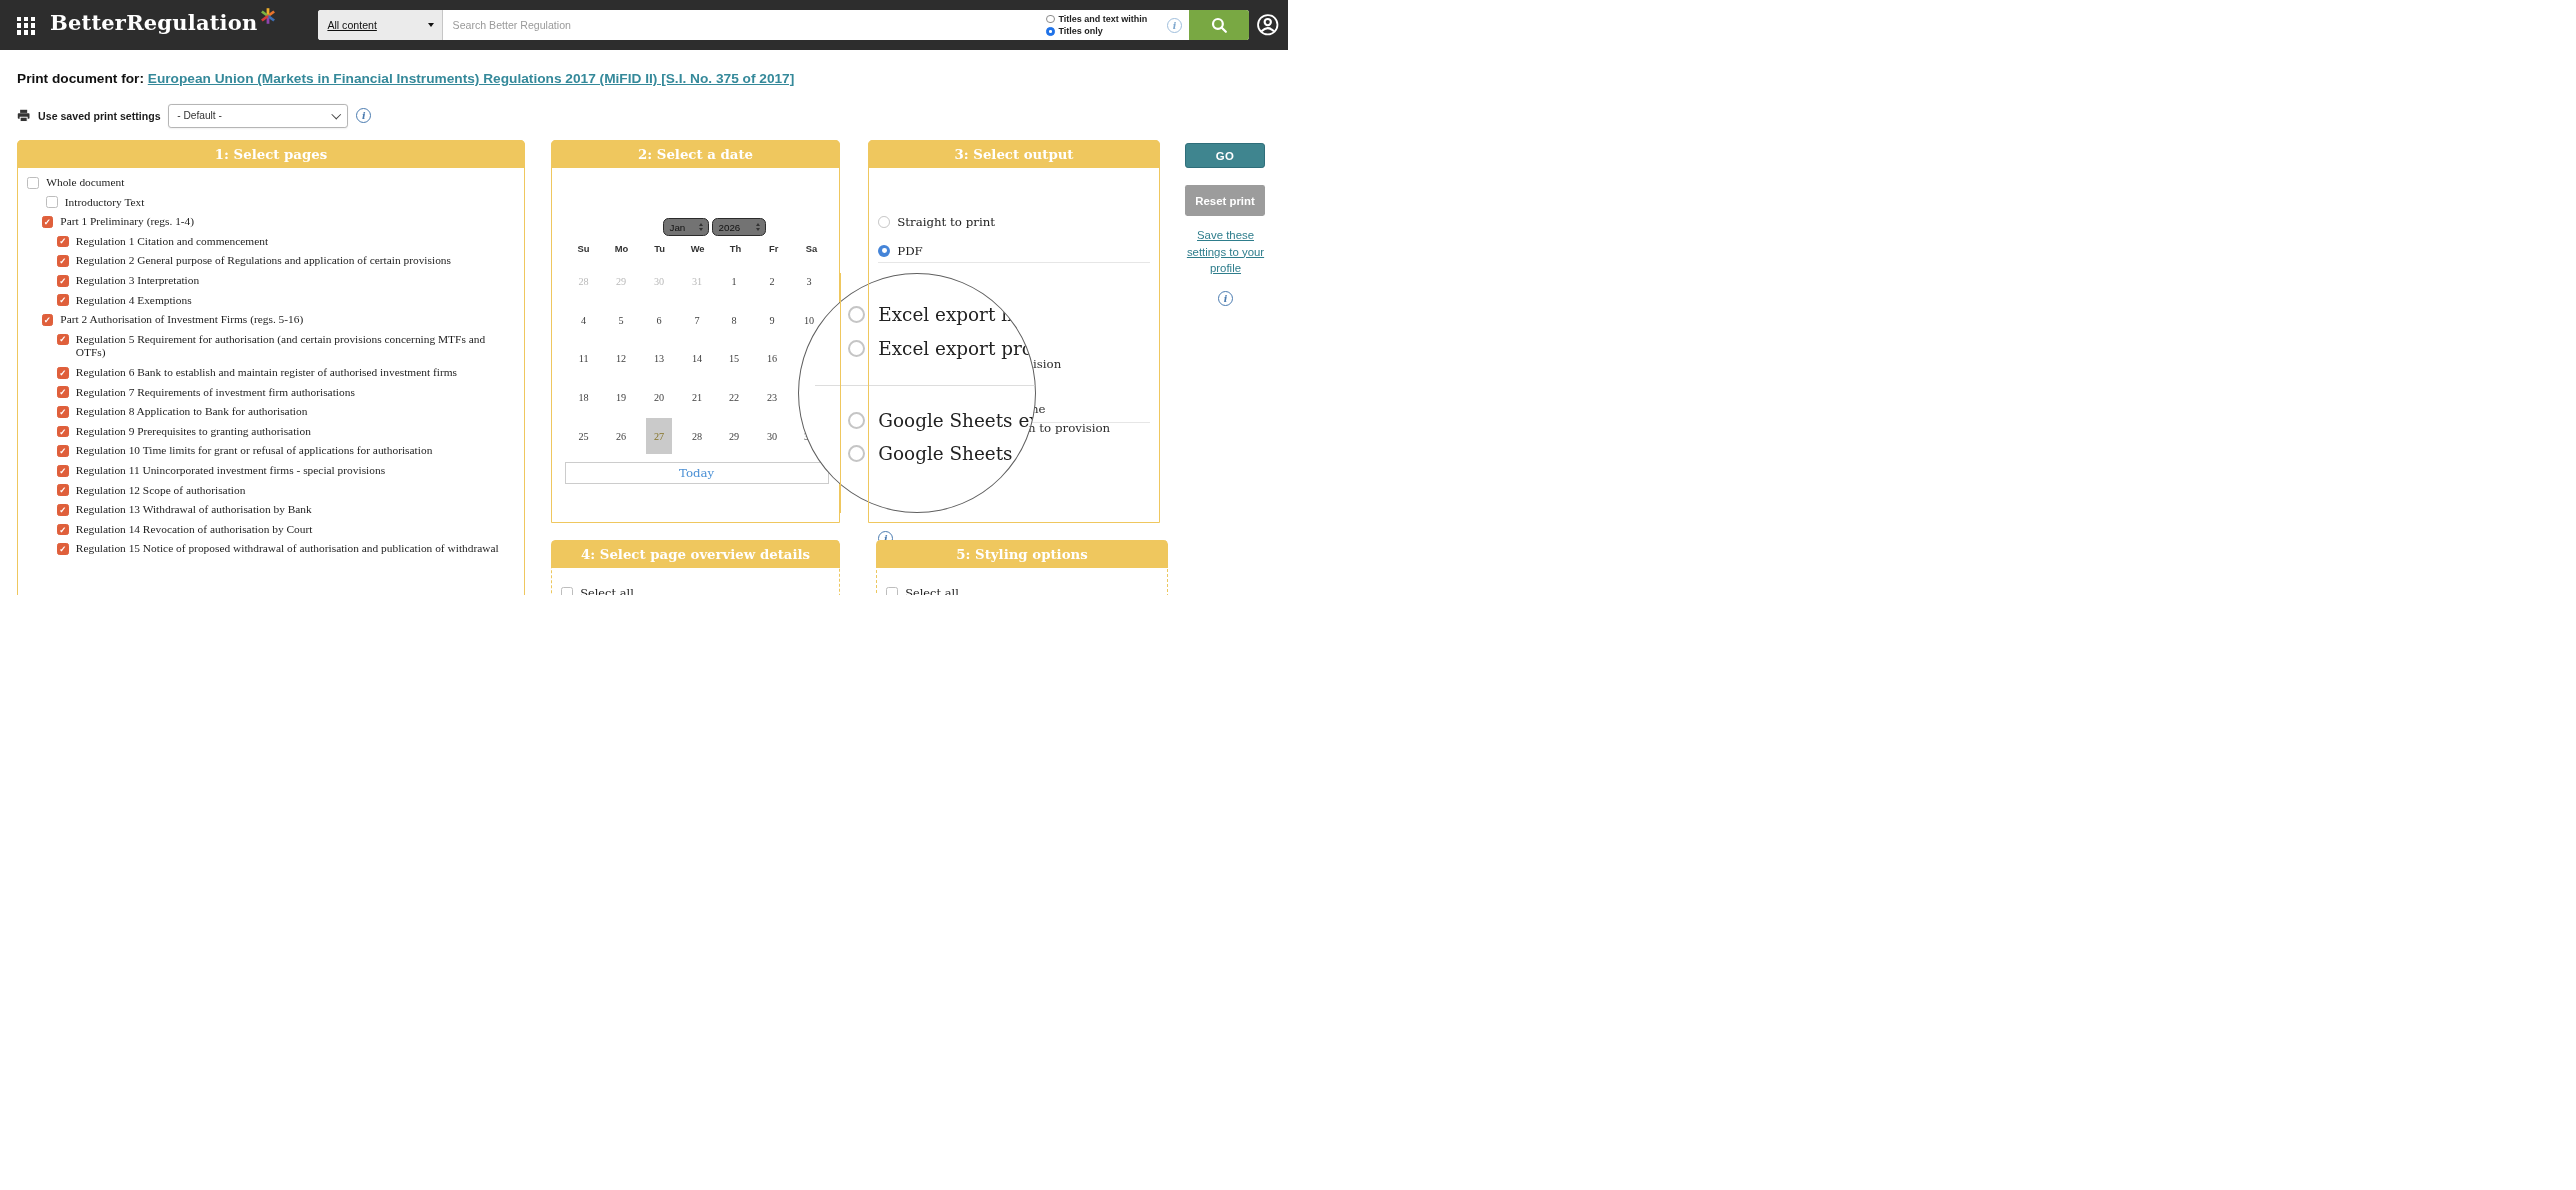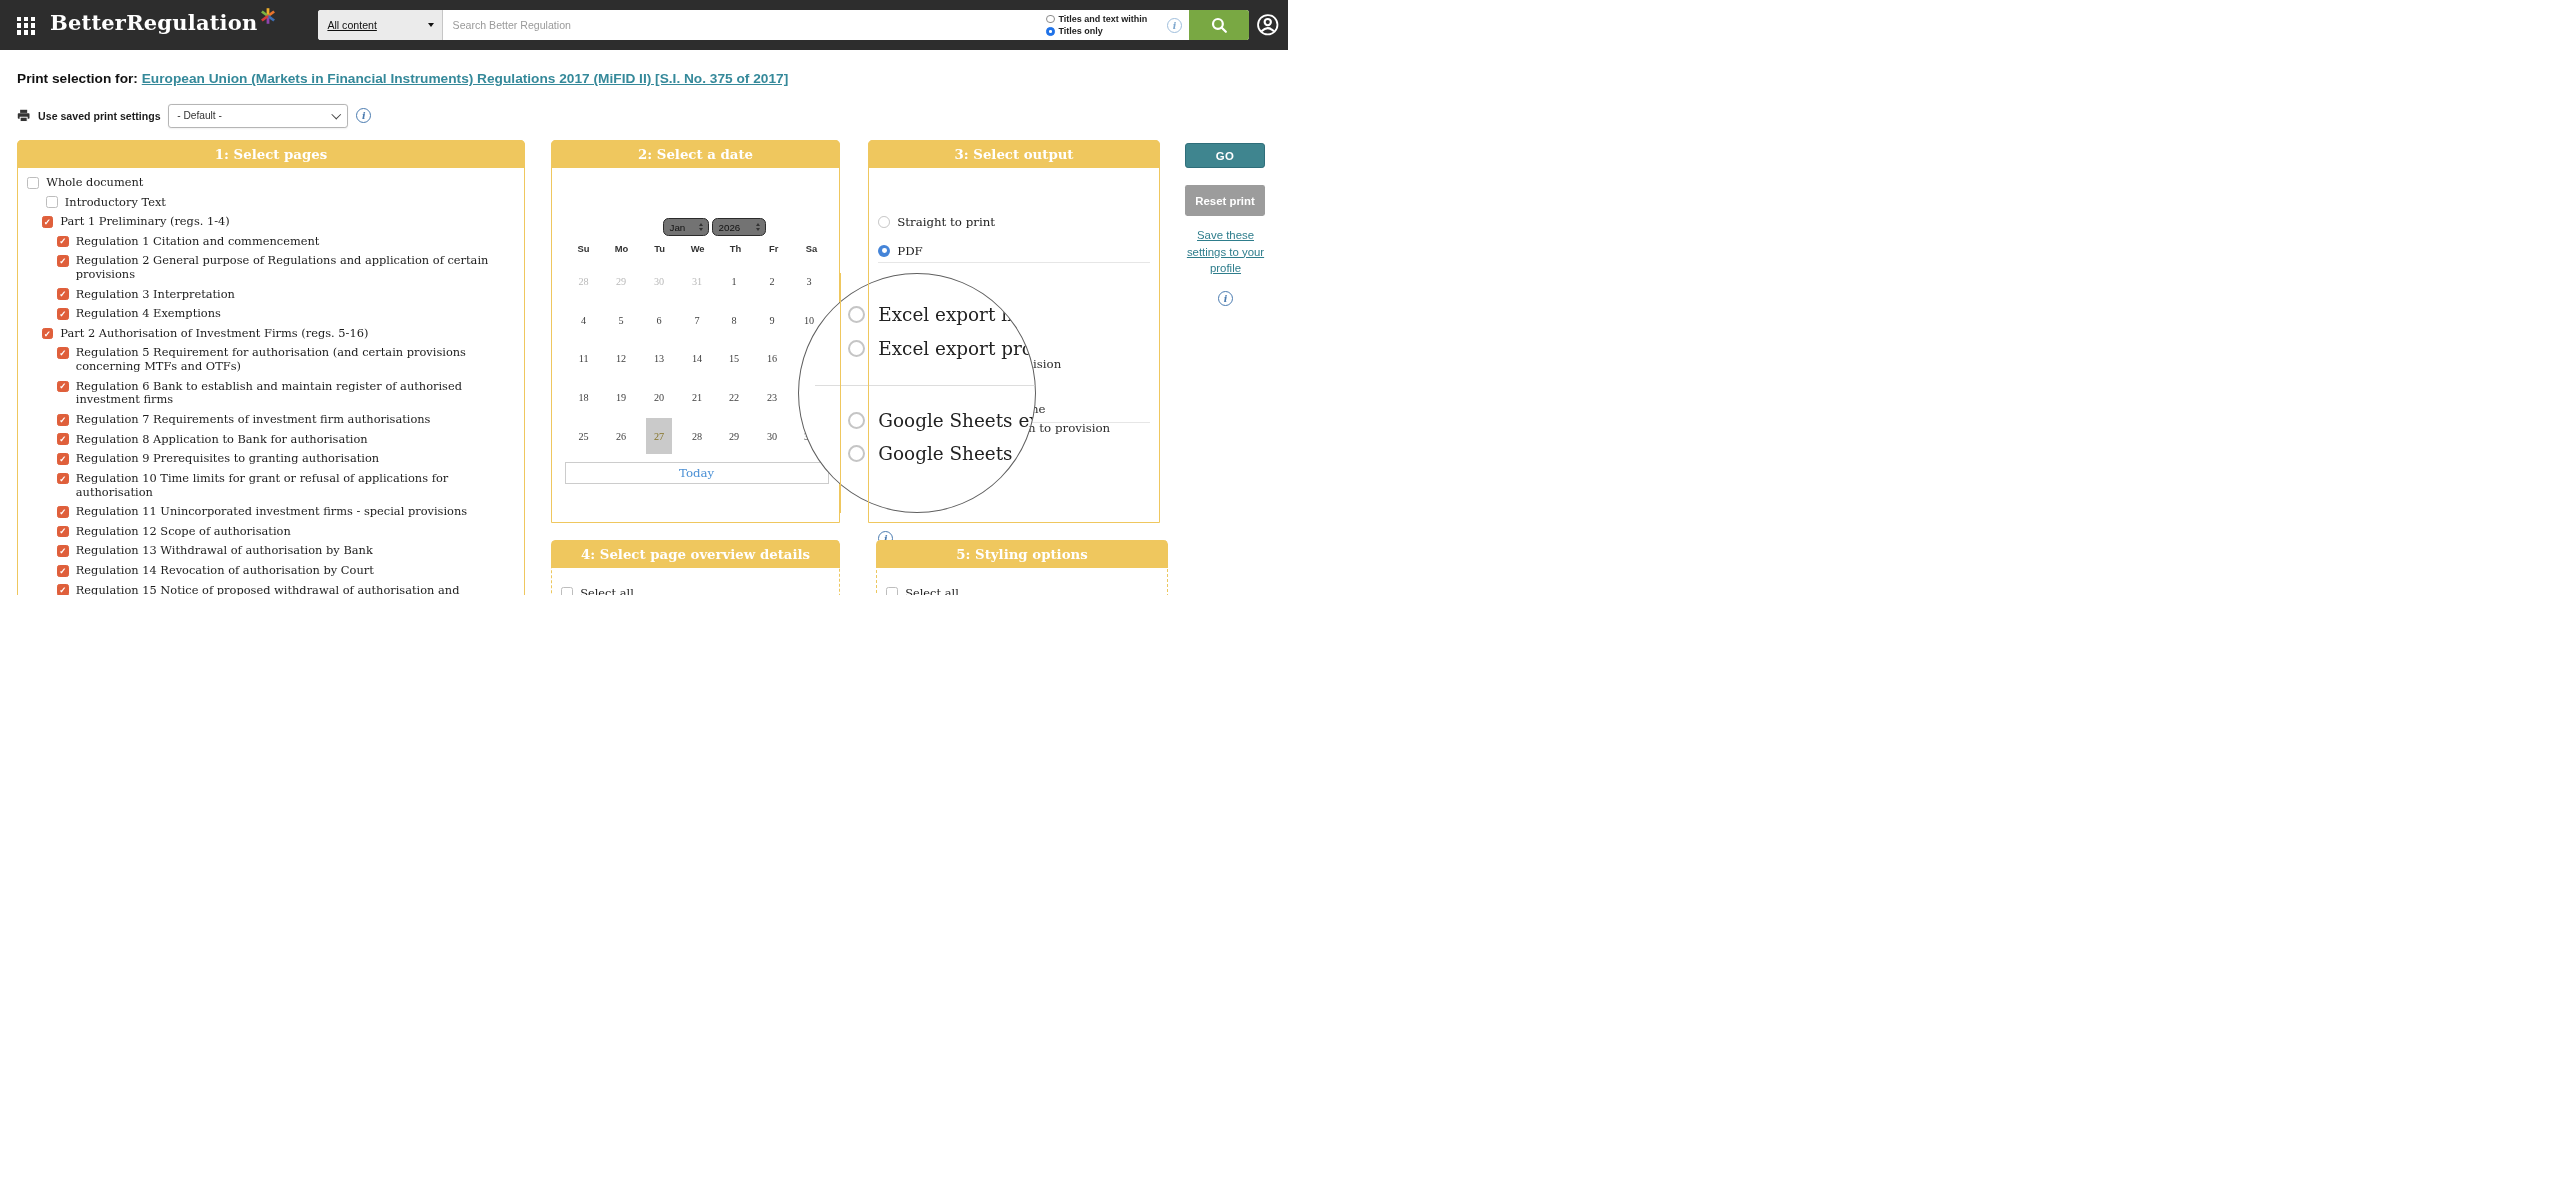--- a/index.html
+++ b/index.html
@@ -48,21 +48,21 @@
   .shead{height:28px;margin:-0.8px -0.8px 0 -0.8px;background:#EFC75E;border-radius:4.7px 4.7px 0 0;color:#fff;
     font-family:"DejaVu Serif",serif;font-weight:700;font-size:13.3px;display:flex;align-items:center;justify-content:center;}
   #sec1{left:17px;top:140px;width:508px;height:502px;border-bottom:none;}
   #sec2{left:551px;top:140px;width:289px;height:383px;}
   #sec3{left:868px;top:140px;width:292px;height:383px;}
   #sec4{left:551px;top:540px;width:289px;height:102px;border-bottom:none;}
   #sec5{left:876px;top:540px;width:292px;height:102px;border-bottom:none;}
 
   
   .plist{padding:7.8px 6.3px 0 0;font-family:"DejaVu Serif",serif;font-size:11.4px;color:#1d1d1d;}
-  .prow{display:flex;align-items:flex-start;gap:7px;margin-bottom:5.9px;cursor:pointer;}
+  .prow{display:flex;align-items:flex-start;gap:7px;margin-bottom:5.9px;cursor:pointer;font-family:Liberation Serif, serif;}
   .ind0{padding-left:9.4px;} .ind1{padding-left:28px;} .ind2{padding-left:23.5px;} .ind3{padding-left:39px;}
   .plbl{max-width:438px;line-height:13.7px;}
   .cb{width:11.8px;height:11.8px;border:1.2px solid #bdbdbd;border-radius:2.4px;box-sizing:border-box;background:#fff;flex:none;position:relative;margin-top:0.8px;}
   .cb.on{background:#DF5F3B;border-color:#DF5F3B;}
   .cb.on::after{content:"✓";position:absolute;inset:0;color:#fff;font-size:8.6px;font-weight:700;
     display:flex;align-items:center;justify-content:center;font-family:"Liberation Sans",sans-serif;}
 
   
   .cwrap{position:absolute;left:0;right:0;top:28px;bottom:0;}
   .msel{position:absolute;height:18px;border:1.2px solid #2b2b2b;border-radius:5.5px;background:#737373;box-sizing:border-box;
@@ -174,21 +174,21 @@
     <div class="account">
       <svg width="23.5" height="23.5" viewBox="0 0 30 30">
         <circle cx="15" cy="15" r="12.4" stroke="#fff" stroke-width="2.3" fill="none"></circle>
         <circle cx="15" cy="11.6" r="4" stroke="#fff" stroke-width="2.7" fill="none"></circle>
         <path d="M7 23.4 Q15 15.2 23 23.4" stroke="#fff" stroke-width="2.7" fill="none"></path>
       </svg>
     </div>
   </div>
 
   <div class="ptitle">
-    <span>Print selection for:</span>
+    <span>Print document for:</span>
     <span class="doclink">European Union (Markets in Financial Instruments) Regulations 2017 (MiFID II) [S.I. No. 375 of 2017]</span>
   </div>
 
   <div class="srow">
     <svg width="13.3" height="13.3" viewBox="0 0 17 17">
       <rect x="4" y="1" width="9" height="4" fill="#333"></rect>
       <rect x="1" y="5.5" width="15" height="7" rx="1" fill="#333"></rect>
       <rect x="4" y="10.5" width="9" height="5.5" fill="#333" stroke="#fff" stroke-width="1.2"></rect>
     </svg>
     <span class="slabel">Use saved print settings</span>

